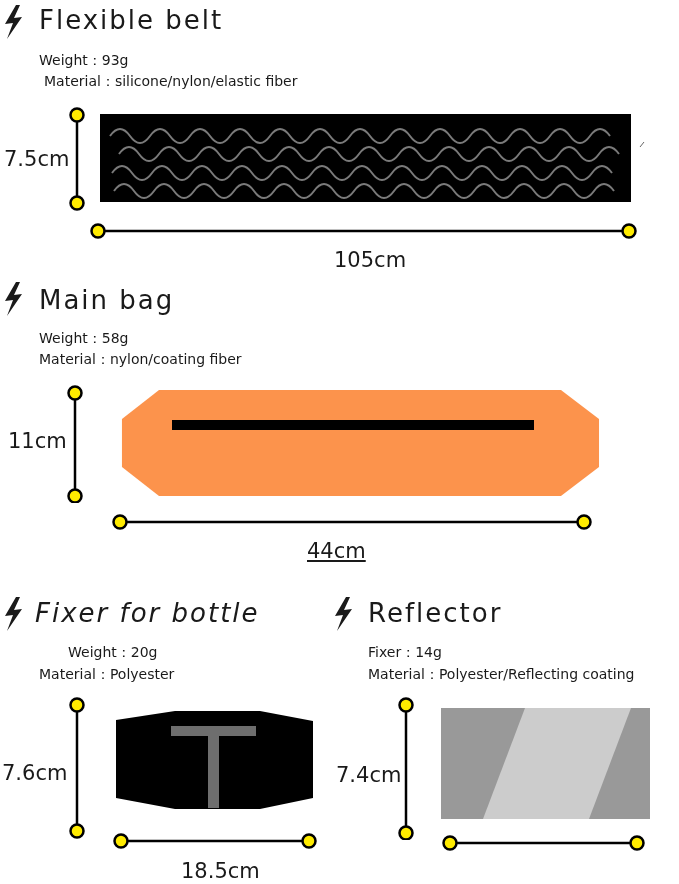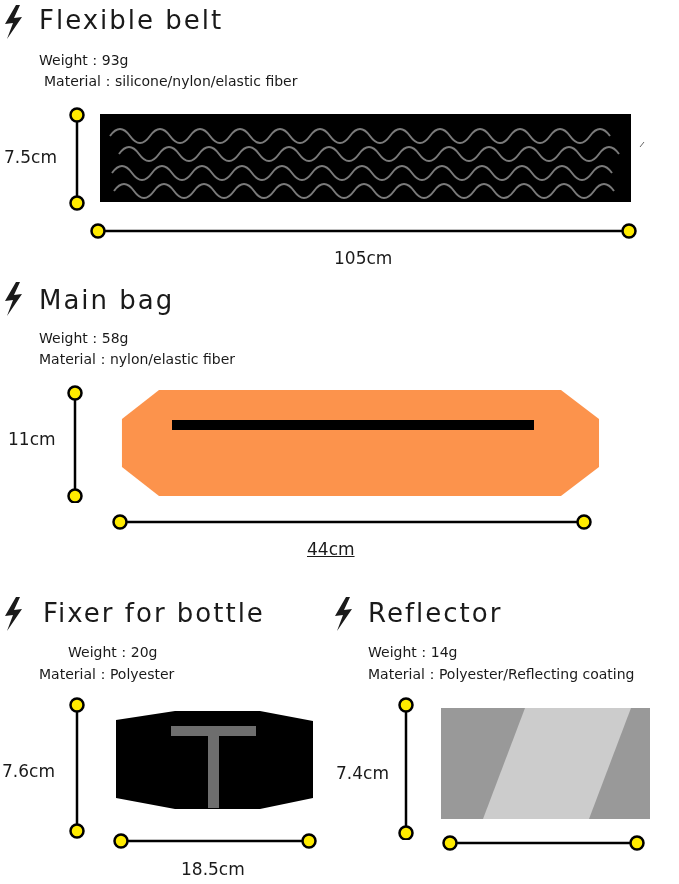--- a/index.html
+++ b/index.html
@@ -1,21 +1,21 @@
 <!DOCTYPE html>
 <html><head>
 <meta charset="utf-8">
 <style>
   html, body { margin:0; padding:0; background:#ffffff; }
   body { width:679px; height:884px; position:relative; overflow:hidden;
          font-family:"DejaVu Sans", "Liberation Sans", sans-serif; color:#1a1a1a; }
   .abs { position:absolute; }
   .title { font-size:26px; letter-spacing:2px; font-weight:normal; color:#1a1a1a; white-space:nowrap; }
   .spec { font-size:14px; color:#1a1a1a; white-space:nowrap; line-height:20px; }
-  .dim { font-size:17px; color:#1a1a1a; white-space:nowrap; }
+  .dim { font-size:21px; color:#1a1a1a; white-space:nowrap; }
   .bolt { width:22px; height:34px; }
   svg { display:block; }
 </style>
 </head>
 <body>
 
 <div>
   <svg class="abs bolt" style="left:2px;top:5px;" viewBox="0 0 22 34">
     <polygon points="14,0 3,19 11,18 5,34 20,12 12,13 18,0" fill="#1a1a1a"></polygon>
   </svg>
@@ -48,21 +48,21 @@
   </svg>
   <div class="abs dim" style="left:334px;top:248px;">105cm</div>
 </div>
 
 <div>
   <svg class="abs bolt" style="left:2px;top:282px;" viewBox="0 0 22 34">
     <polygon points="14,0 3,19 11,18 5,34 20,12 12,13 18,0" fill="#1a1a1a"></polygon>
   </svg>
   <div class="abs title" style="left:39px;top:285px;">Main bag</div>
   <div class="abs spec" style="left:39px;top:328px;text-align:center;">Weight：58g</div>
-  <div class="abs spec" style="left:39px;top:349px;">Material：nylon/elastic fiber</div>
+  <div class="abs spec" style="left:39px;top:349px;">Material：nylon/coating fiber</div>
 
   <svg class="abs" style="left:64px;top:383px;" width="22" height="120">
     <line x1="11" y1="10" x2="11" y2="113" stroke="#000" stroke-width="2.5"></line>
     <circle cx="11" cy="10" r="6.5" fill="#ffeb00" stroke="#000" stroke-width="2.5"></circle>
     <circle cx="11" cy="113" r="6.5" fill="#ffeb00" stroke="#000" stroke-width="2.5"></circle>
   </svg>
   <div class="abs dim" style="left:8px;top:429px;">11cm</div>
 
   <svg class="abs" style="left:120px;top:389px;" width="480" height="110">
     <polygon points="40,1 452,1 491,30 491,78 452,107 40,107 2,78 2,30" fill="#fc934c" transform="scale(0.9756,1)"></polygon>
@@ -74,21 +74,21 @@
     <circle cx="13" cy="12" r="6.5" fill="#ffeb00" stroke="#000" stroke-width="2.5"></circle>
     <circle cx="477" cy="12" r="6.5" fill="#ffeb00" stroke="#000" stroke-width="2.5"></circle>
   </svg>
   <div class="abs dim" style="left:307px;top:539px;text-decoration:underline;">44cm</div>
 </div>
 
 <div>
   <svg class="abs bolt" style="left:2px;top:597px;" viewBox="0 0 22 34">
     <polygon points="14,0 3,19 11,18 5,34 20,12 12,13 18,0" fill="#1a1a1a"></polygon>
   </svg>
-  <div class="abs title" style="left:43px;top:598px;">Fixer for bottle</div>
+  <div class="abs title" style="left:35px;top:598px;font-style:italic;">Fixer for bottle</div>
   <div class="abs spec" style="left:39px;top:642px;margin-left:29px;">Weight：20g</div>
   <div class="abs spec" style="left:39px;top:664px;">Material：Polyester</div>
 
   <svg class="abs" style="left:66px;top:695px;" width="22" height="145">
     <line x1="11" y1="10" x2="11" y2="136" stroke="#000" stroke-width="2.5"></line>
     <circle cx="11" cy="10" r="6.5" fill="#ffeb00" stroke="#000" stroke-width="2.5"></circle>
     <circle cx="11" cy="136" r="6.5" fill="#ffeb00" stroke="#000" stroke-width="2.5"></circle>
   </svg>
   <div class="abs dim" style="left:2px;top:761px;">7.6cm</div>
 
@@ -104,21 +104,21 @@
     <circle cx="201" cy="12" r="6.5" fill="#ffeb00" stroke="#000" stroke-width="2.5"></circle>
   </svg>
   <div class="abs dim" style="left:181px;top:859px;">18.5cm</div>
 </div>
 
 <div>
   <svg class="abs bolt" style="left:332px;top:597px;" viewBox="0 0 22 34">
     <polygon points="14,0 3,19 11,18 5,34 20,12 12,13 18,0" fill="#1a1a1a"></polygon>
   </svg>
   <div class="abs title" style="left:368px;top:598px;">Reflector</div>
-  <div class="abs spec" style="left:368px;top:642px;">Weight：14g</div>
+  <div class="abs spec" style="left:368px;top:642px;">Fixer：14g</div>
   <div class="abs spec" style="left:368px;top:664px;">Material：Polyester/Reflecting coating</div>
 
   <svg class="abs" style="left:395px;top:695px;" width="22" height="145">
     <line x1="11" y1="10" x2="11" y2="138" stroke="#000" stroke-width="2.5"></line>
     <circle cx="11" cy="10" r="6.5" fill="#ffeb00" stroke="#000" stroke-width="2.5"></circle>
     <circle cx="11" cy="138" r="6.5" fill="#ffeb00" stroke="#000" stroke-width="2.5"></circle>
   </svg>
   <div class="abs dim" style="left:336px;top:763px;">7.4cm</div>
 
   <svg class="abs" style="left:441px;top:708px;" width="210" height="112">

